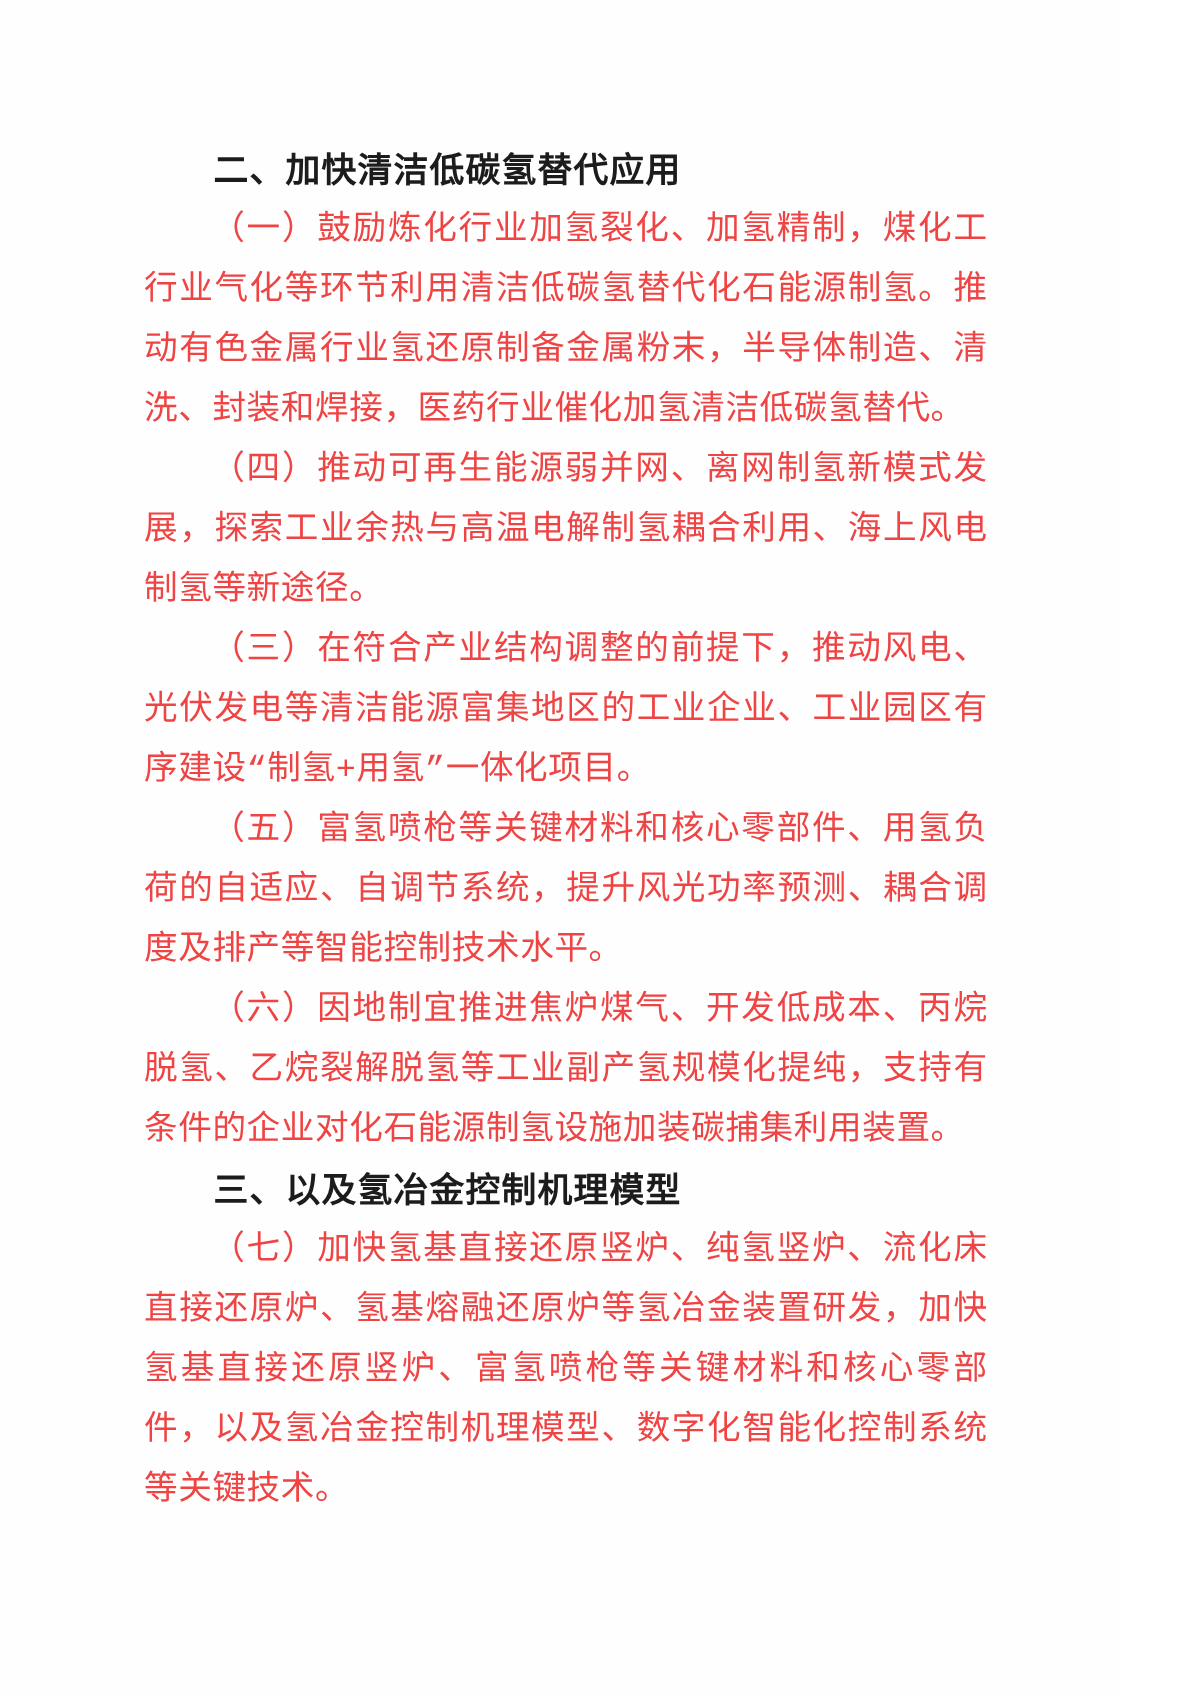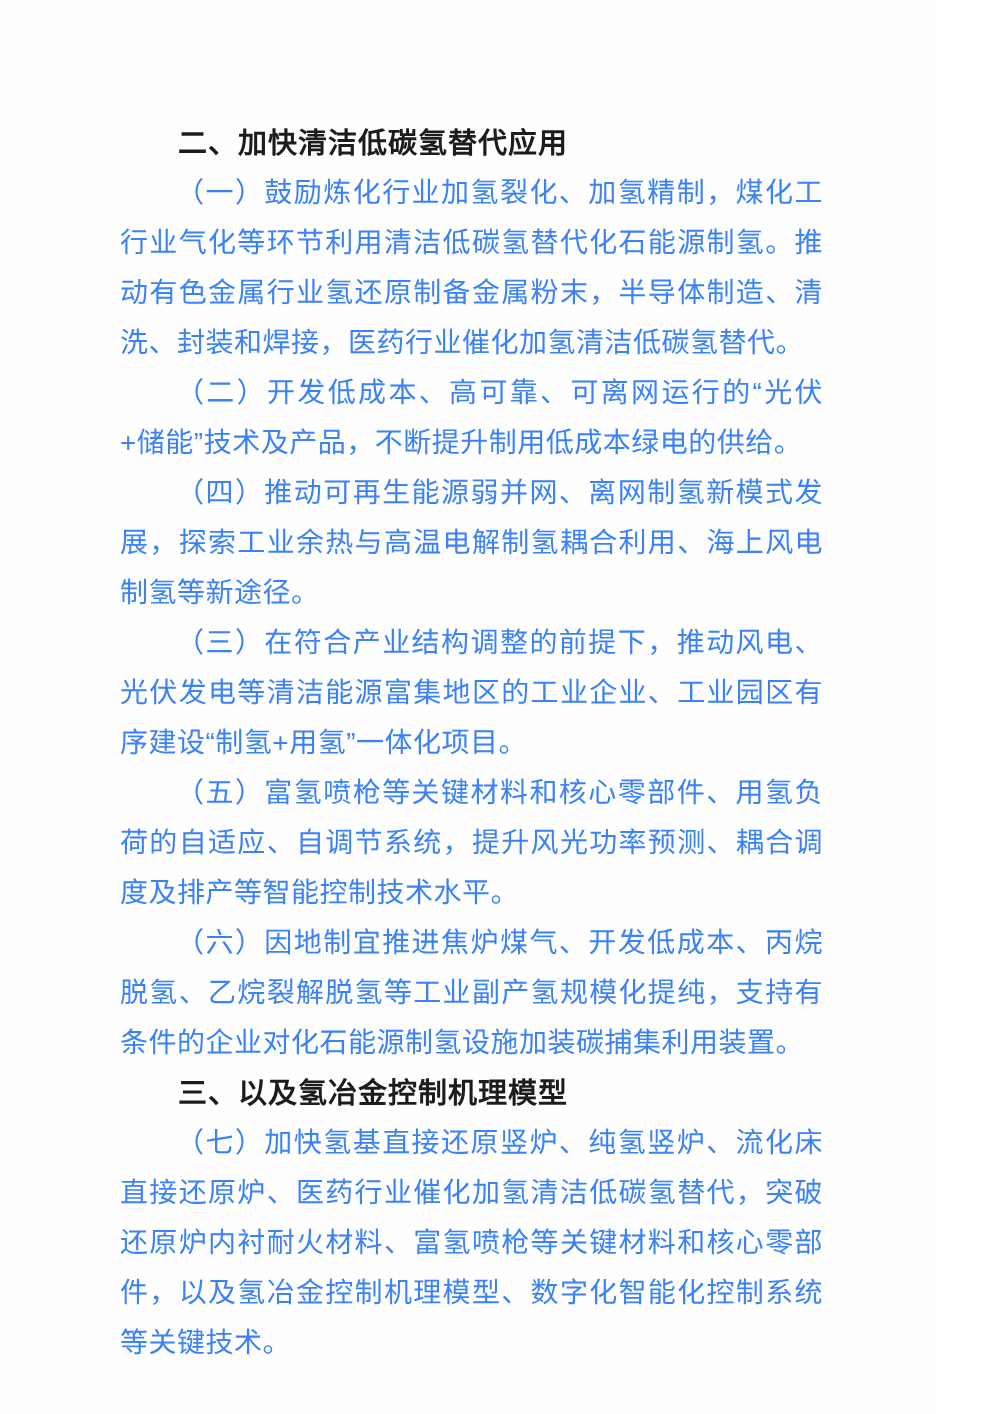--- a/index.html
+++ b/index.html
@@ -20,45 +20,44 @@
     font-family: "Liberation Sans", "DejaVu Sans", sans-serif;
     font-weight: bold;
     font-size: 29px;
     line-height: 50px;
     color: #1c1c1c;
     text-indent: 2em;
     margin: 0;
     letter-spacing: 1px;
   }
   .doc-paragraph {
-    font-family: Liberation Sans, sans-serif;
+    font-family: Liberation Mono, monospace;
     font-size: 28px;
     line-height: 50px;
-    color: #3b82f6;
+    color: #ef4444;
     margin: 0;
     text-indent: 2em;
     text-align: justify;
     text-justify: inter-character;
     letter-spacing: 0.5px;
   }
 </style>
 </head>
 <body>
 
 <div class="page">
   <h2 class="doc-heading">二、加快清洁低碳氢替代应用</h2>
 
   <p class="doc-paragraph">（一）鼓励炼化行业加氢裂化、加氢精制，煤化工行业气化等环节利用清洁低碳氢替代化石能源制氢。推动有色金属行业氢还原制备金属粉末，半导体制造、清洗、封装和焊接，医药行业催化加氢清洁低碳氢替代。</p>
 
-  <p class="doc-paragraph">（二）开发低成本、高可靠、可离网运行的“光伏+储能”技术及产品，不断提升制用低成本绿电的供给。</p>
 
   <p class="doc-paragraph">（四）推动可再生能源弱并网、离网制氢新模式发展，探索工业余热与高温电解制氢耦合利用、海上风电制氢等新途径。</p>
 
   <p class="doc-paragraph">（三）在符合产业结构调整的前提下，推动风电、光伏发电等清洁能源富集地区的工业企业、工业园区有序建设“制氢+用氢”一体化项目。</p>
 
   <p class="doc-paragraph">（五）富氢喷枪等关键材料和核心零部件、用氢负荷的自适应、自调节系统，提升风光功率预测、耦合调度及排产等智能控制技术水平。</p>
 
   <p class="doc-paragraph">（六）因地制宜推进焦炉煤气、开发低成本、丙烷脱氢、乙烷裂解脱氢等工业副产氢规模化提纯，支持有条件的企业对化石能源制氢设施加装碳捕集利用装置。</p>
 
   <h2 class="doc-heading">三、以及氢冶金控制机理模型</h2>
 
-  <p class="doc-paragraph">（七）加快氢基直接还原竖炉、纯氢竖炉、流化床直接还原炉、医药行业催化加氢清洁低碳氢替代，突破还原炉内衬耐火材料、富氢喷枪等关键材料和核心零部件，以及氢冶金控制机理模型、数字化智能化控制系统等关键技术。</p>
+  <p class="doc-paragraph">（七）加快氢基直接还原竖炉、纯氢竖炉、流化床直接还原炉、氢基熔融还原炉等氢冶金装置研发，加快氢基直接还原竖炉、富氢喷枪等关键材料和核心零部件，以及氢冶金控制机理模型、数字化智能化控制系统等关键技术。</p>
 </div>
 
 </body></html>

